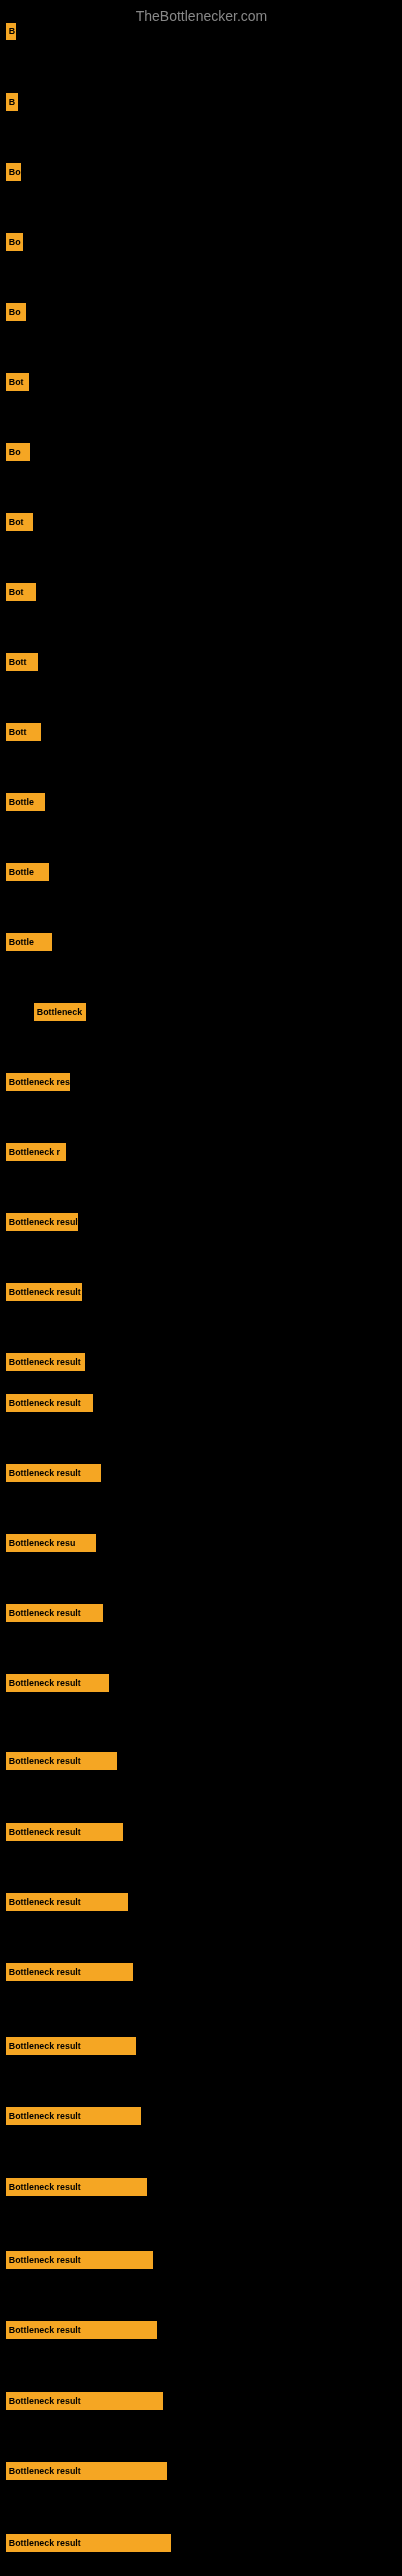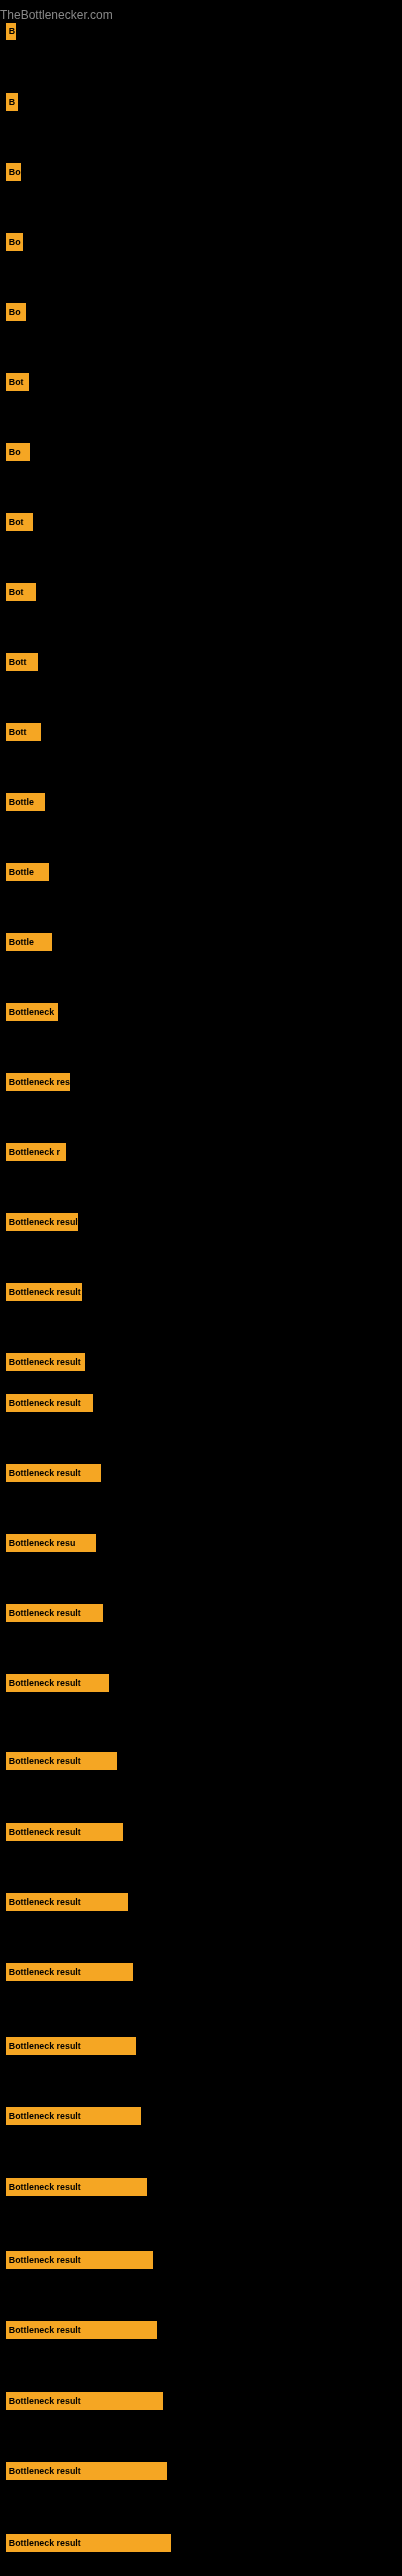--- a/index.html
+++ b/index.html
@@ -9,22 +9,22 @@
     }
     body {
       background-color: #000000;
       width: 403px;
       min-height: 2576px;
       font-family: Arial, sans-serif;
       position: relative;
     }
     .site-title {
       color: #888888;
-      font-size: 12px;
-      text-align: left;
+      font-size: 14px;
+      text-align: center;
       padding: 6.4px 0 3.2px 0;
       position: absolute;
       top: 1.6px;
       left: 0;
       right: 0;
     }
     .bar-container {
       position: absolute;
       left: 6.4px;
     }
@@ -112,21 +112,21 @@
     <div class="bar-container" style="top: 863px;">
       <div class="bar" style="width: 43px;">
         <span class="bar-label">Bottle</span>
       </div>
     </div>
     <div class="bar-container" style="top: 933px;">
       <div class="bar" style="width: 46px;">
         <span class="bar-label">Bottle</span>
       </div>
     </div>
-    <div class="bar-container" style="top: 1003px;">
+    <div class="bar-container" style="top: 1003px; margin-left: 28px;">
       <div class="bar" style="width: 52px;">
         <span class="bar-label">Bottleneck</span>
       </div>
     </div>
     <div class="bar-container" style="top: 1073px;">
       <div class="bar" style="width: 64px;">
         <span class="bar-label">Bottleneck resu</span>
       </div>
     </div>
     <div class="bar-container" style="top: 1143px;">

